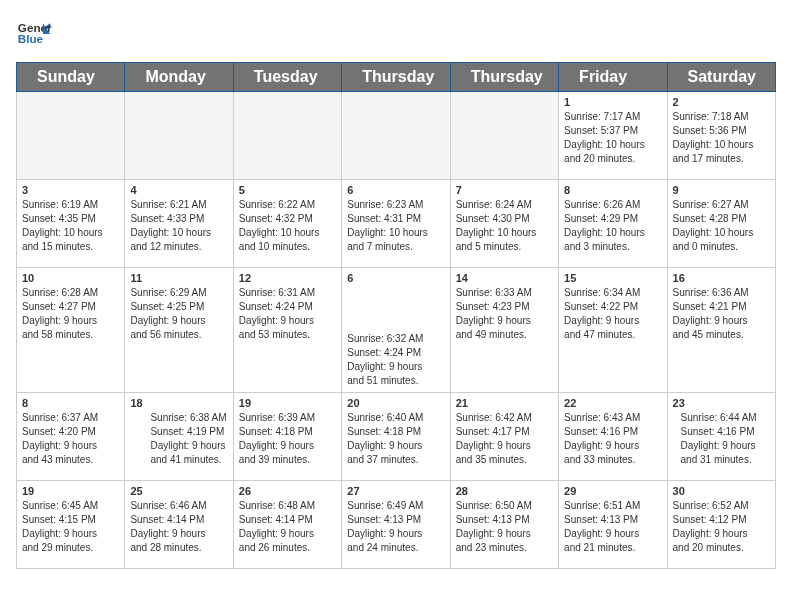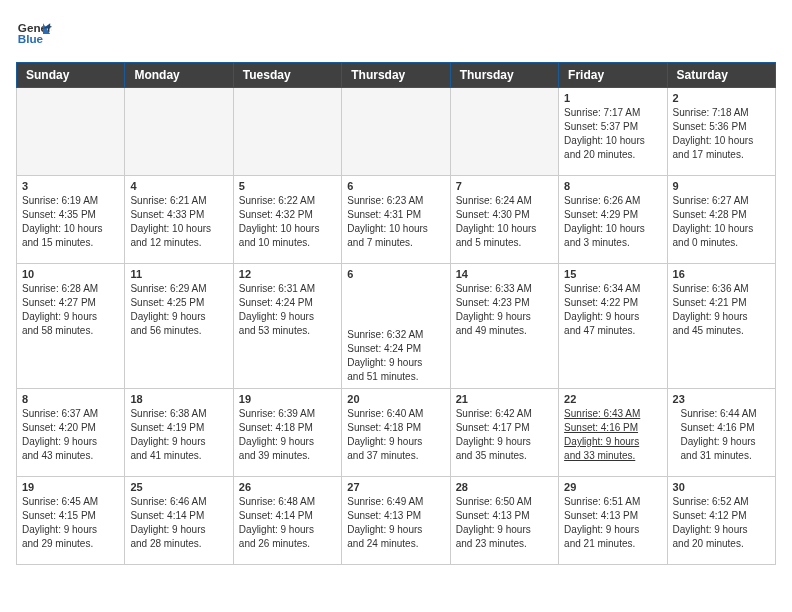--- a/index.html
+++ b/index.html
@@ -36,25 +36,25 @@
     .location {
       font-size: 14px;
       color: #444;
     }
     .calendar {
       width: 100%;
       border-collapse: collapse;
       table-layout: fixed;
     }
     .calendar th {
-      background: #404040;
+      background: #737373;
       color: #fff;
-      font-size: 12px;
+      font-size: 16px;
       font-weight: bold;
-      padding: 5px 9px;
+      padding: 5px 20px;
       text-align: left;
       border: 1px solid #1a5a99;
     }
     .calendar td {
       vertical-align: top;
       padding: 4px 5px;
       border: 1px solid #ccc;
       font-size: 10px;
       color: #333;
       height: 88px;
@@ -231,21 +231,21 @@
       <tr>
         <td>
           <div class="day-num">8</div>
           <div class="day-info" style="white-space: pre-line;">Sunrise: 6:37 AM
 Sunset: 4:20 PM
 Daylight: 9 hours
 and 43 minutes.</div>
         </td>
         <td>
           <div class="day-num">18</div>
-          <div class="day-info" style="white-space: pre-line;">Sunrise: 6:38 AM
+          <div class="day-info" style="white-space: pre-line; margin-left: 20px;">Sunrise: 6:38 AM
 Sunset: 4:19 PM
 Daylight: 9 hours
 and 41 minutes.</div>
         </td>
         <td>
           <div class="day-num">19</div>
           <div class="day-info" style="white-space: pre-line;">Sunrise: 6:39 AM
 Sunset: 4:18 PM
 Daylight: 9 hours
 and 39 minutes.</div>
@@ -259,21 +259,21 @@
         </td>
         <td>
           <div class="day-num">21</div>
           <div class="day-info" style="white-space: pre-line;">Sunrise: 6:42 AM
 Sunset: 4:17 PM
 Daylight: 9 hours
 and 35 minutes.</div>
         </td>
         <td>
           <div class="day-num">22</div>
-          <div class="day-info" style="white-space: pre-line; text-decoration: underline;">Sunrise: 6:43 AM
+          <div class="day-info" style="white-space: pre-line;">Sunrise: 6:43 AM
 Sunset: 4:16 PM
 Daylight: 9 hours
 and 33 minutes.</div>
         </td>
         <td>
           <div class="day-num">23</div>
           <div class="day-info" style="white-space: pre-line; margin-left: 8px;">Sunrise: 6:44 AM
 Sunset: 4:16 PM
 Daylight: 9 hours
 and 31 minutes.</div>

